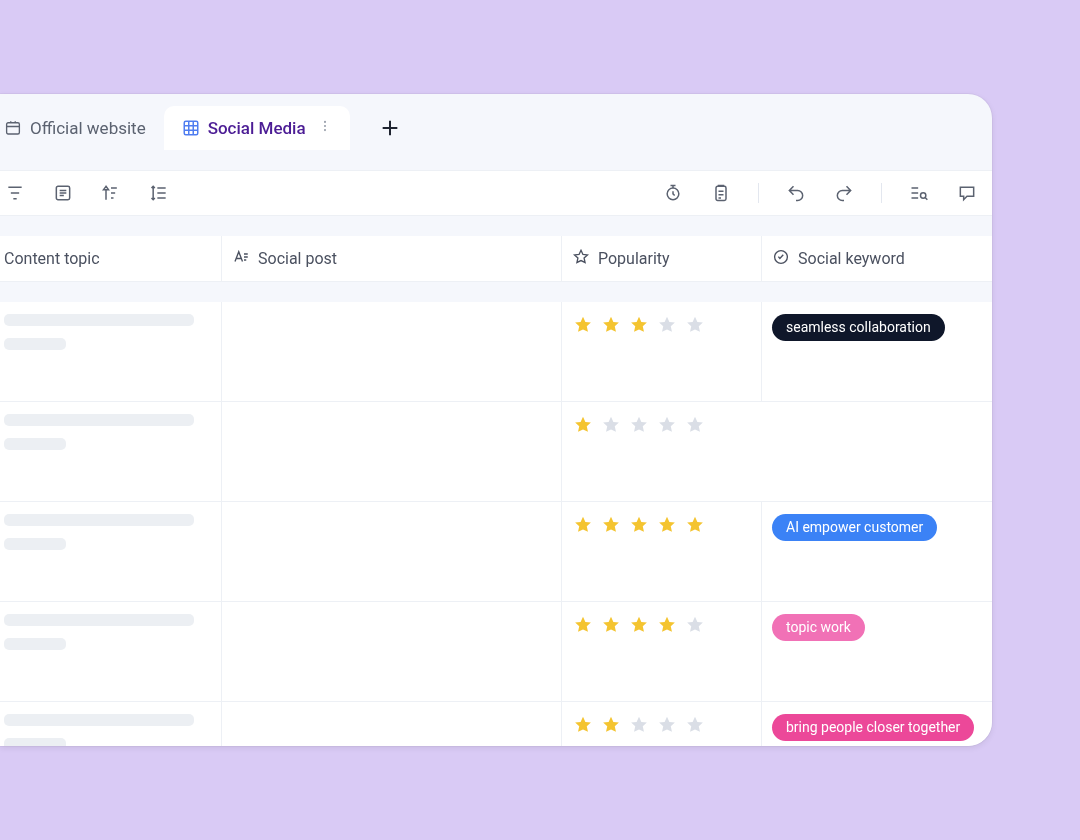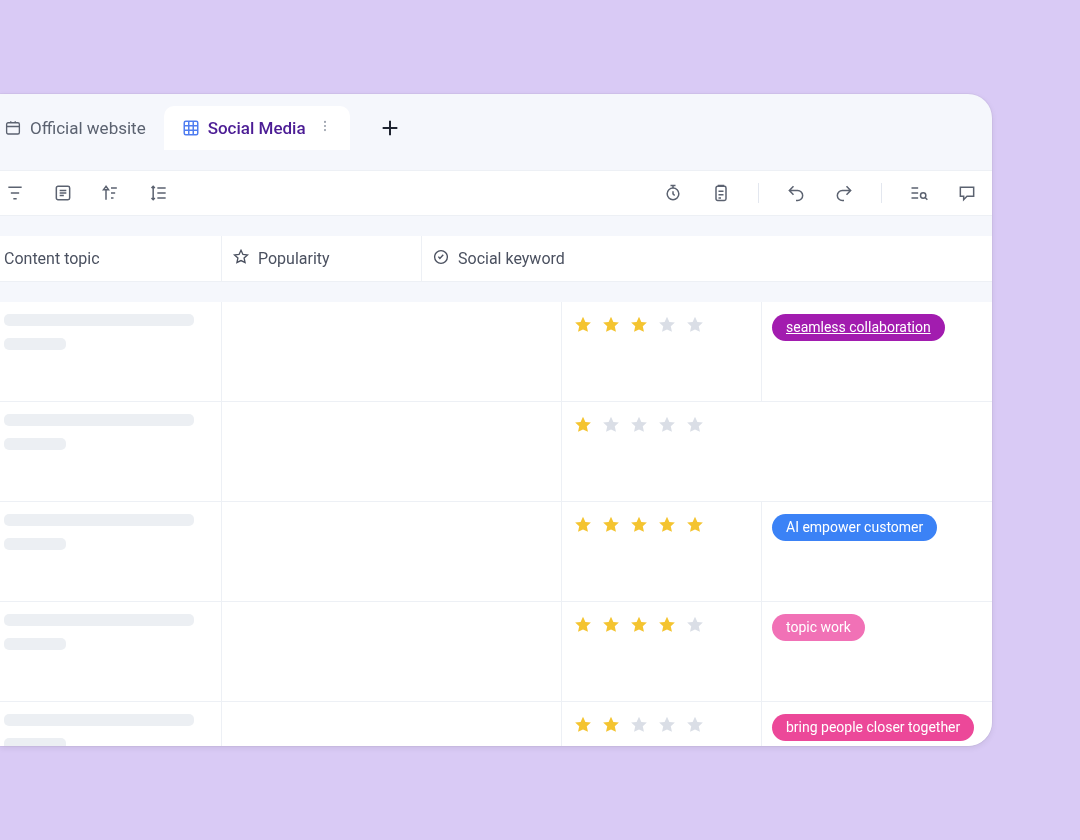--- a/index.html
+++ b/index.html
@@ -212,20 +212,28 @@
       <svg width="20" height="20" viewBox="0 0 24 24" fill="none" stroke="currentColor" stroke-width="1.8">
           <path d="M4 5h16v11H12l-4 4v-4H4z"></path>
         </svg>
     </span>
   </div>
 
   <div class="table-header">
     <div class="col col-topic">
       <span>Content topic</span>
     </div>
+    <div class="col col-post">
+      <span>
+        <svg width="18" height="18" viewBox="0 0 24 24" fill="none" stroke="currentColor" stroke-width="1.8">
+            <path d="M4 18 9 5l5 13M5.8 14h6.4M16 8h5M16 12h5M16 16h3"></path>
+          </svg>
+      </span>
+      <span>Social post</span>
+    </div>
     <div class="col col-pop">
       <span>
         <svg width="18" height="18" viewBox="0 0 24 24" fill="none" stroke="currentColor" stroke-width="1.8">
             <path d="M12 3l2.6 5.6 6 .6-4.5 4.1 1.3 6L12 16.8 6.6 19.3l1.3-6L3.4 9.2l6-.6z"></path>
           </svg>
       </span>
       <span>Popularity</span>
     </div>
     <div class="col col-keyword">
       <span>
@@ -257,21 +265,21 @@
                 <path d="M12 3l2.6 5.6 6 .6-4.5 4.1 1.3 6L12 16.8 6.6 19.3l1.3-6L3.4 9.2l6-.6z" fill="#f4c430"></path>
               </svg></span>
             <span><svg class="star-svg" viewBox="0 0 24 24">
                 <path d="M12 3l2.6 5.6 6 .6-4.5 4.1 1.3 6L12 16.8 6.6 19.3l1.3-6L3.4 9.2l6-.6z" fill="#dadee6"></path>
               </svg></span>
             <span><svg class="star-svg" viewBox="0 0 24 24">
                 <path d="M12 3l2.6 5.6 6 .6-4.5 4.1 1.3 6L12 16.8 6.6 19.3l1.3-6L3.4 9.2l6-.6z" fill="#dadee6"></path>
               </svg></span>
           </div>
         </div>
-        <div class="cell cell-keyword"><span class="tag" style="background: #a21caf; text-decoration: underline;">seamless collaboration</span></div>
+        <div class="cell cell-keyword"><span class="tag" style="background: #0f172a;">seamless collaboration</span></div>
       </div>
       <div class="row">
         <div class="cell cell-topic">
           <div class="skel skel-a"></div>
           <div class="skel skel-b"></div>
         </div>
         <div class="cell cell-post"></div>
         <div class="cell cell-pop">
           <div class="stars">
             <span><svg class="star-svg" viewBox="0 0 24 24">

